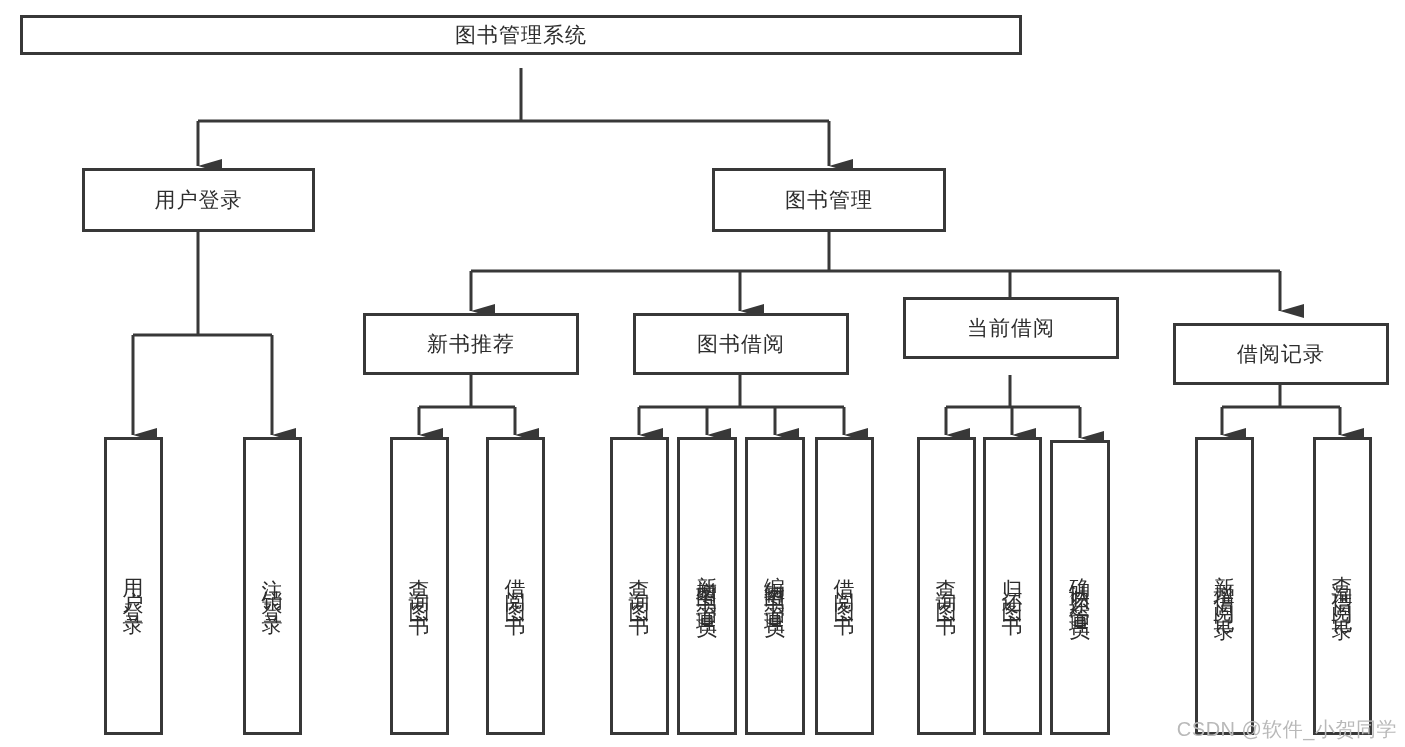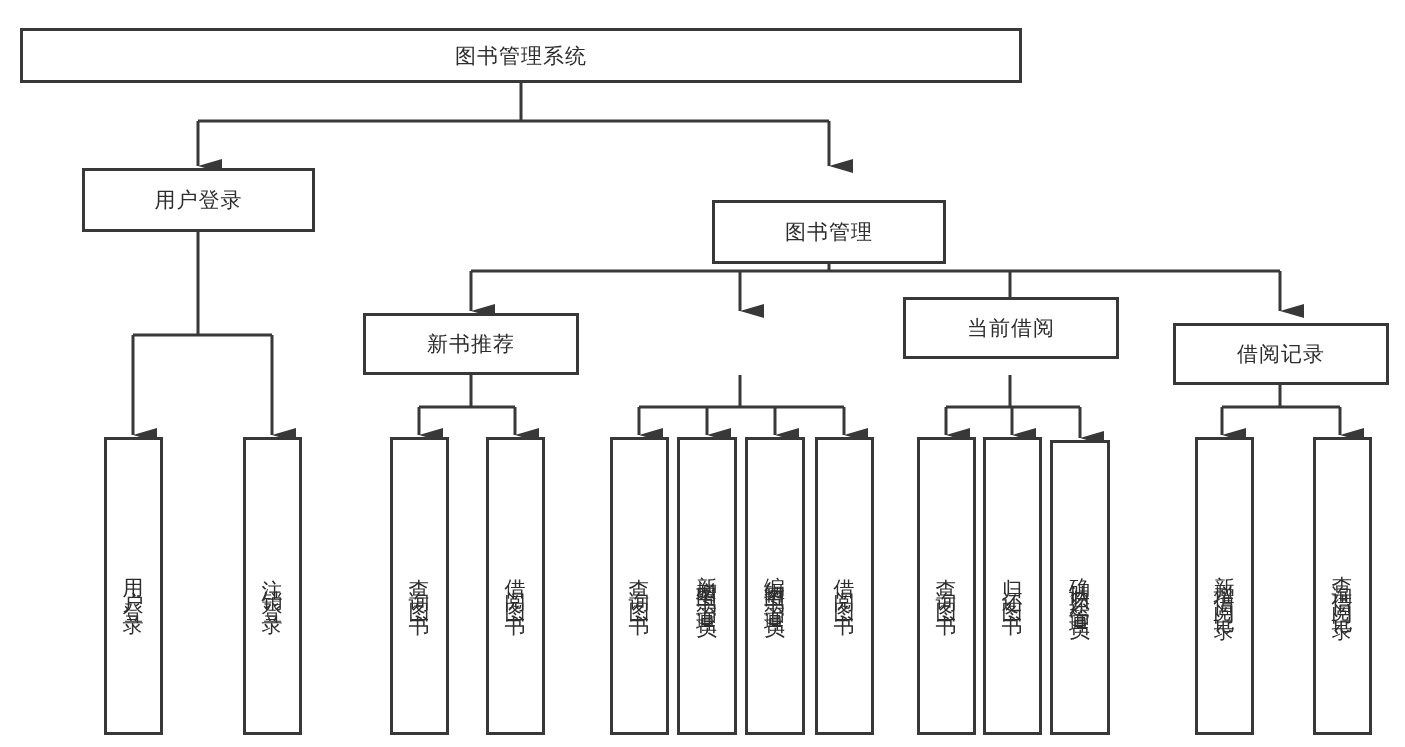--- a/index.html
+++ b/index.html
@@ -101,33 +101,36 @@
     <path d="M1010,375 V407 M946,407 H1080" fill="none" stroke="#383838" stroke-width="3"></path>
     <line x1="946" y1="407" x2="946" y2="435" stroke="#383838" stroke-width="3" marker-end="url(#arrow)"></line>
     <line x1="1012" y1="407" x2="1012" y2="435" stroke="#383838" stroke-width="3" marker-end="url(#arrow)"></line>
     <line x1="1080" y1="407" x2="1080" y2="438" stroke="#383838" stroke-width="3" marker-end="url(#arrow)"></line>
 
     <path d="M1280,375 V407 M1222,407 H1340" fill="none" stroke="#383838" stroke-width="3"></path>
     <line x1="1222" y1="407" x2="1222" y2="435" stroke="#383838" stroke-width="3" marker-end="url(#arrow)"></line>
     <line x1="1340" y1="407" x2="1340" y2="435" stroke="#383838" stroke-width="3" marker-end="url(#arrow)"></line>
   </svg>
 
-  <div class="node h-box title" style="left:20px; top:28px; width:1002px; height:55px;">
+  <div class="node h-box title" style="left:20px; top:15px; width:1002px; height:40px;">
     <span>图书管理系统</span>
   </div>
 
   <div class="node h-box" style="left:82px; top:168px; width:233px; height:64px;">
     <span>用户登录</span>
   </div>
-  <div class="node h-box" style="left:712px; top:168px; width:234px; height:64px;margin-top:32px;">
+  <div class="node h-box" style="left:712px; top:168px; width:234px; height:64px;">
     <span>图书管理</span>
   </div>
 
   <div class="node h-box" style="left:363px; top:313px; width:216px; height:62px;">
     <span>新书推荐</span>
+  </div>
+  <div class="node h-box" style="left:633px; top:313px; width:216px; height:62px;">
+    <span>图书借阅</span>
   </div>
   <div class="node h-box" style="left:903px; top:297px; width:216px; height:62px;">
     <span>当前借阅</span>
   </div>
   <div class="node h-box" style="left:1173px; top:313px; width:216px; height:62px;margin-top:10px;">
     <span>借阅记录</span>
   </div>
 
   <div class="node v-box" style="left:104px; top:437px; width:59px; height:298px;">
     <span>用户登录</span>
@@ -166,14 +169,15 @@
     <span>确认归还（管理员）</span>
   </div>
 
   <div class="node v-box mid" style="left:1195px; top:437px; width:59px; height:298px;">
     <span>新增借阅记录</span>
   </div>
   <div class="node v-box mid" style="left:1313px; top:437px; width:59px; height:298px;">
     <span>查询借阅记录</span>
   </div>
 
+  <div class="watermark">CSDN @软件_小贺同学</div>
 
 </div>
 
 </body></html>

